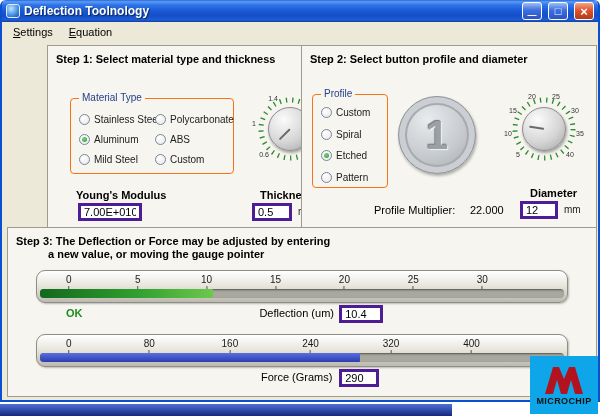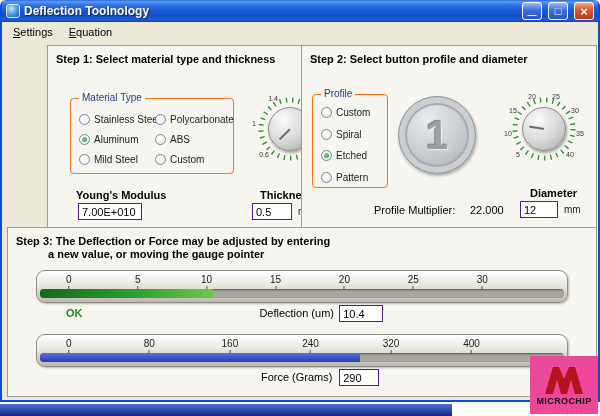--- a/index.html
+++ b/index.html
@@ -62,21 +62,21 @@
   .coin { position:absolute; left:96px; top:50px; width:78px; height:78px; border-radius:50%;
           background:radial-gradient(circle at 38% 30%, #e9ebed, #c4c8cc 55%, #999fa5);
           border:1px solid #8d939a;
           box-shadow:inset 0 0 0 6px #cbcfd3, inset 0 0 0 8px #a7abb0, 1px 2px 3px rgba(0,0,0,.3);
           display:flex; align-items:center; justify-content:center; }
   .coin span { font-size:40px; font-weight:bold; color:#9aa0a6;
                text-shadow:1px 1px 1px #f2f3f4, -1px -1px 1px #767b80; }
 
   
   .field-label { position:absolute; font-size:11px; font-weight:bold; color:#000; white-space:nowrap; }
-  .xp-input { position:absolute; height:17px; border:1px solid #4c1d95; background:#fff; font-size:11px;
+  .xp-input { position:absolute; height:17px; border:3px solid #4c1d95; background:#fff; font-size:11px;
               font-family:"Liberation Sans", sans-serif; padding:6px 3px; }
   .unit { position:absolute; font-size:10px; color:#222; }
   .plain-text { position:absolute; font-size:11px; color:#000; white-space:nowrap; }
 
   
   .gauge { position:absolute; width:532px; height:33px; border:1px solid #8e8e86; border-radius:9px;
            background:linear-gradient(180deg,#ffffff,#e6e4db 50%,#bcbab0);
            box-shadow:1px 1px 2px rgba(0,0,0,.25); }
   .gtick { position:absolute; top:3px; transform:translateX(-50%); font-size:10px; color:#1a1a1a;
            display:flex; flex-direction:column; align-items:center; }
@@ -85,21 +85,21 @@
            background:#a9a89f; box-shadow:inset 1px 1px 2px rgba(0,0,0,.5); }
   .fill { height:100%; border-radius:4px 1px 1px 4px; }
   .fill-green { width:33%; background:linear-gradient(90deg,#11691d,#2f9e2f 55%,#6cc84c); }
   .fill-blue  { width:61%; background:linear-gradient(180deg,#5a6fe0,#2b3cae); }
   .gauge-row { position:absolute; width:532px; height:18px; }
   .status-ok { position:absolute; left:30px; top:1px; font-size:11px; font-weight:bold; color:#1e8c1e; }
   .gauge-label { position:absolute; left:49%; transform:translateX(-50%); top:1px; font-size:11px; color:#000; white-space:nowrap;text-align:center; }
   .gauge-input { left:57%; top:-1px; }
 
   
-  .brand { position:absolute; left:530px; top:356px; width:68px; height:58px; background:#ec4899; z-index:6;
+  .brand { position:absolute; left:530px; top:356px; width:68px; height:58px; background:#0ea5e9; z-index:6;
            display:flex; flex-direction:column; align-items:center; justify-content:center; gap:1px; }
   .wordmark { font-size:9px; font-weight:bold; letter-spacing:.4px; color:#111; }
   .taskbar-sliver { position:absolute; left:0; top:404px; width:452px; height:12px;
                     background:linear-gradient(180deg,#4d6fd6,#16277e); }
 </style>
 </head>
 <body>
 
 <div class="screen">
 

